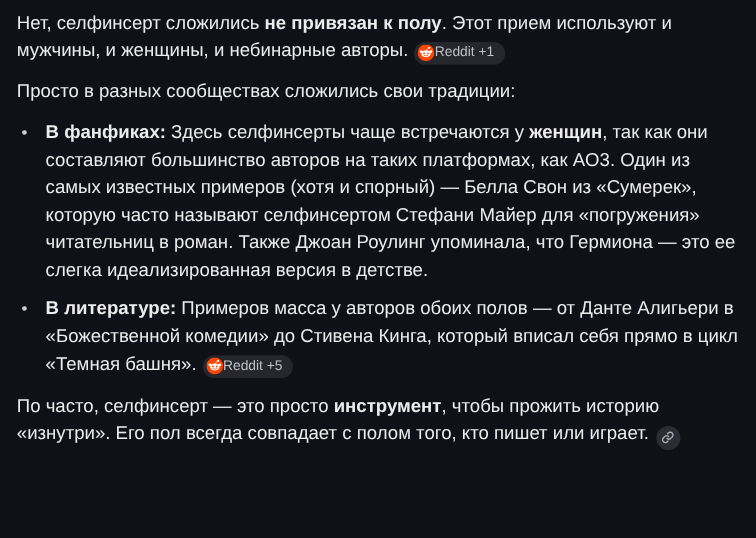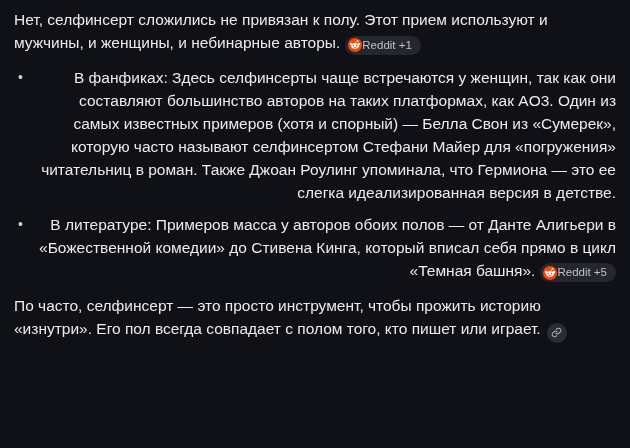--- a/index.html
+++ b/index.html
@@ -17,30 +17,29 @@
   body{
     width:630px;height:448px;overflow:hidden;
     background:var(--background);
     color:var(--text-color);
     font-family:"Liberation Sans","DejaVu Sans",sans-serif;
     font-size:15.5px;line-height:23px;
     padding:8px 14px 6px 14px;
   }
   .para{margin:0 0 11px 0;}
   .para:last-child{margin-bottom:0;}
-  .bold{font-weight:400;}
+  .bold{font-weight:700;}
   ul.bullet-list{
     list-style:none;
     margin:3px 0 12px 0;
     padding:0 0 0 24px;
   }
   ul.bullet-list li{
     position:relative;
     margin:0 0 9px 0;
-    text-align:right;
   }
   ul.bullet-list li::before{
     content:"•";
     position:absolute;
     left:-20px;top:0;
     color:var(--bullet-color);
     font-size:14px;
   }
   .citation-badge{
     display:inline-flex;
@@ -90,20 +89,21 @@
             <circle cx="4.2" cy="8.6" r="1.7" fill="#fff"></circle>
             <circle cx="15.8" cy="8.6" r="1.7" fill="#fff"></circle>
             <ellipse cx="10" cy="11.2" rx="5.6" ry="4.2" fill="#fff"></ellipse>
             <circle cx="7.7" cy="10.6" r="1.1" fill="#ff4500"></circle>
             <circle cx="12.3" cy="10.6" r="1.1" fill="#ff4500"></circle>
             <path d="M7.6 13.1 Q10 14.9 12.4 13.1" stroke="#ff4500" stroke-width="0.9" fill="none" stroke-linecap="round"></path>
           </svg>
         </span>
         <span class="badge-label">Reddit +1</span>
       </span></p>
+    <p class="para"><span>Просто в разных сообществах сложились свои традиции:</span></p>
     <ul class="bullet-list">
       <li class="bullet-item"><span class="bold">В фанфиках:</span><span> Здесь селфинсерты чаще встречаются у </span><span class="bold">женщин</span><span>, так как они составляют большинство авторов на таких платформах, как AO3. Один из самых известных примеров (хотя и спорный) — Белла Свон из «Сумерек», которую часто называют селфинсертом Стефани Майер для «погружения» читательниц в роман. Также Джоан Роулинг упоминала, что Гермиона — это ее слегка идеализированная версия в детстве.</span></li>
       <li class="bullet-item"><span class="bold">В литературе:</span><span> Примеров масса у авторов обоих полов — от Данте Алигьери в «Божественной комедии» до Стивена Кинга, который вписал себя прямо в цикл «Темная башня».</span><span class="citation-badge">
           <span class="reddit-icon">
             <svg viewBox="0 0 20 20">
               <circle cx="10" cy="10" r="10" fill="#ff4500"></circle>
               <g stroke="#fff" stroke-width="1" fill="none">
                 <path d="M10 7.2 L13.6 4.2"></path>
               </g>
               <circle cx="13.8" cy="4" r="1.3" fill="#fff"></circle>

